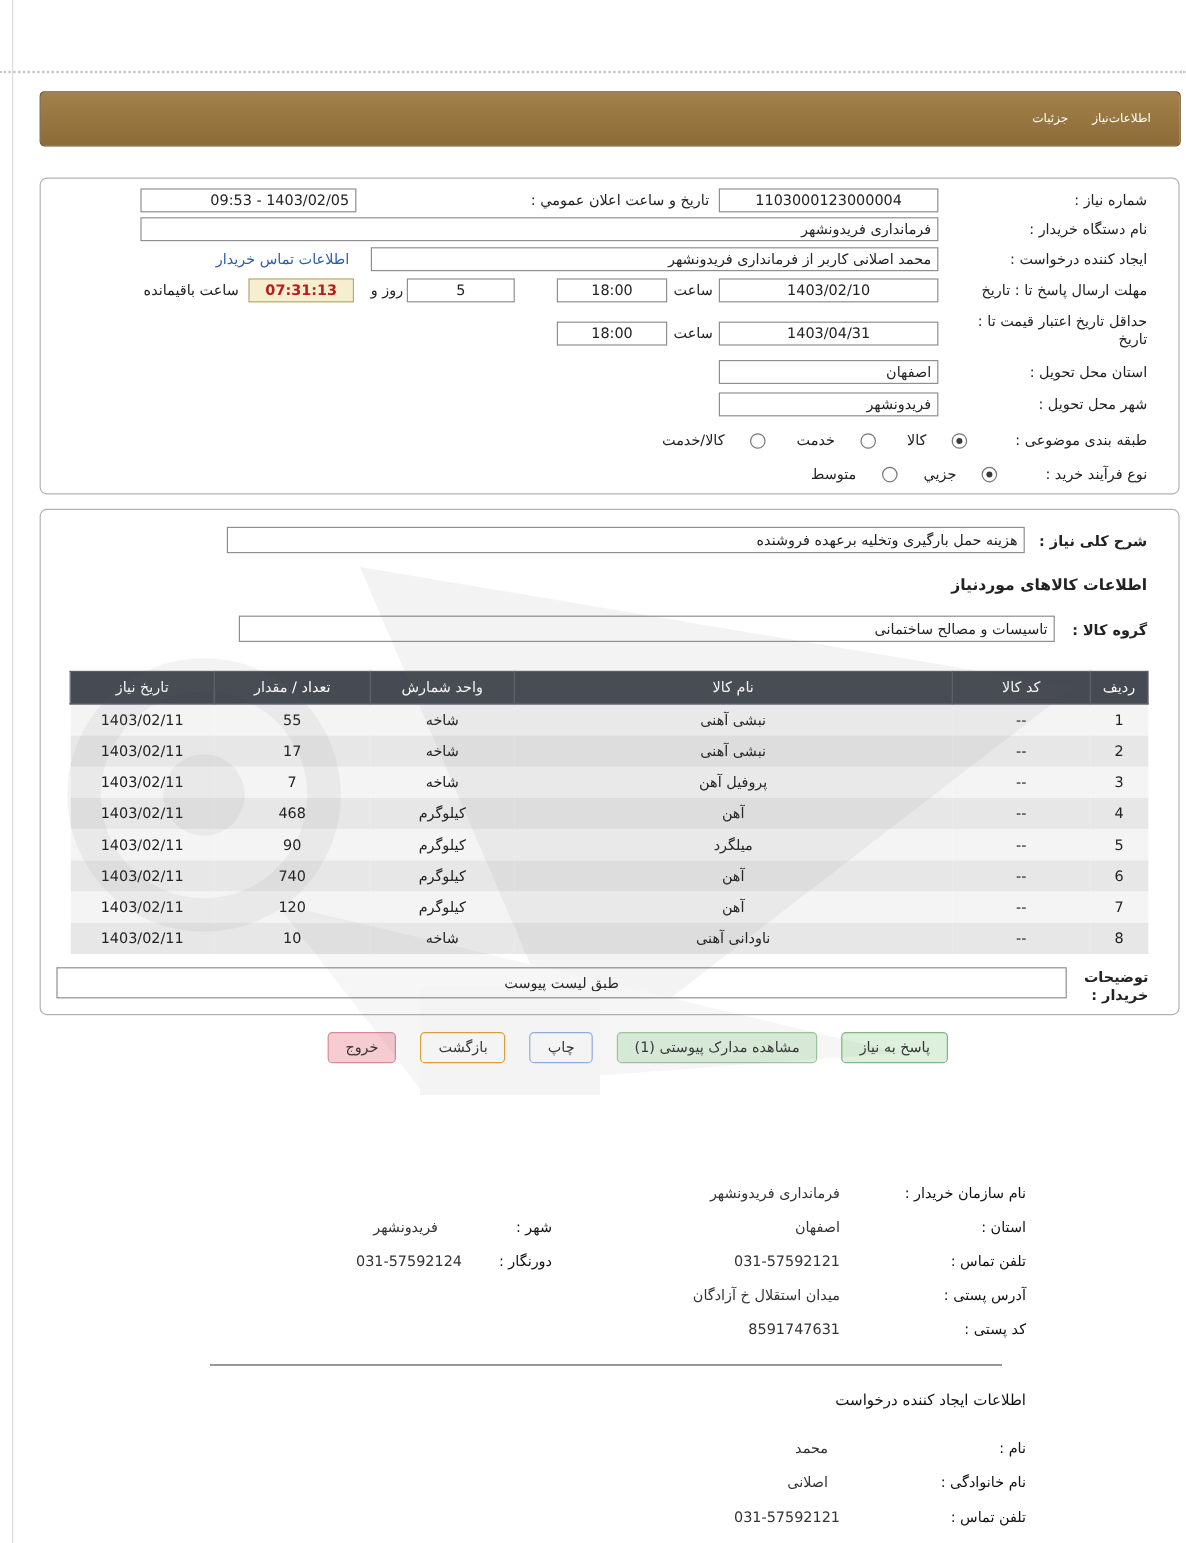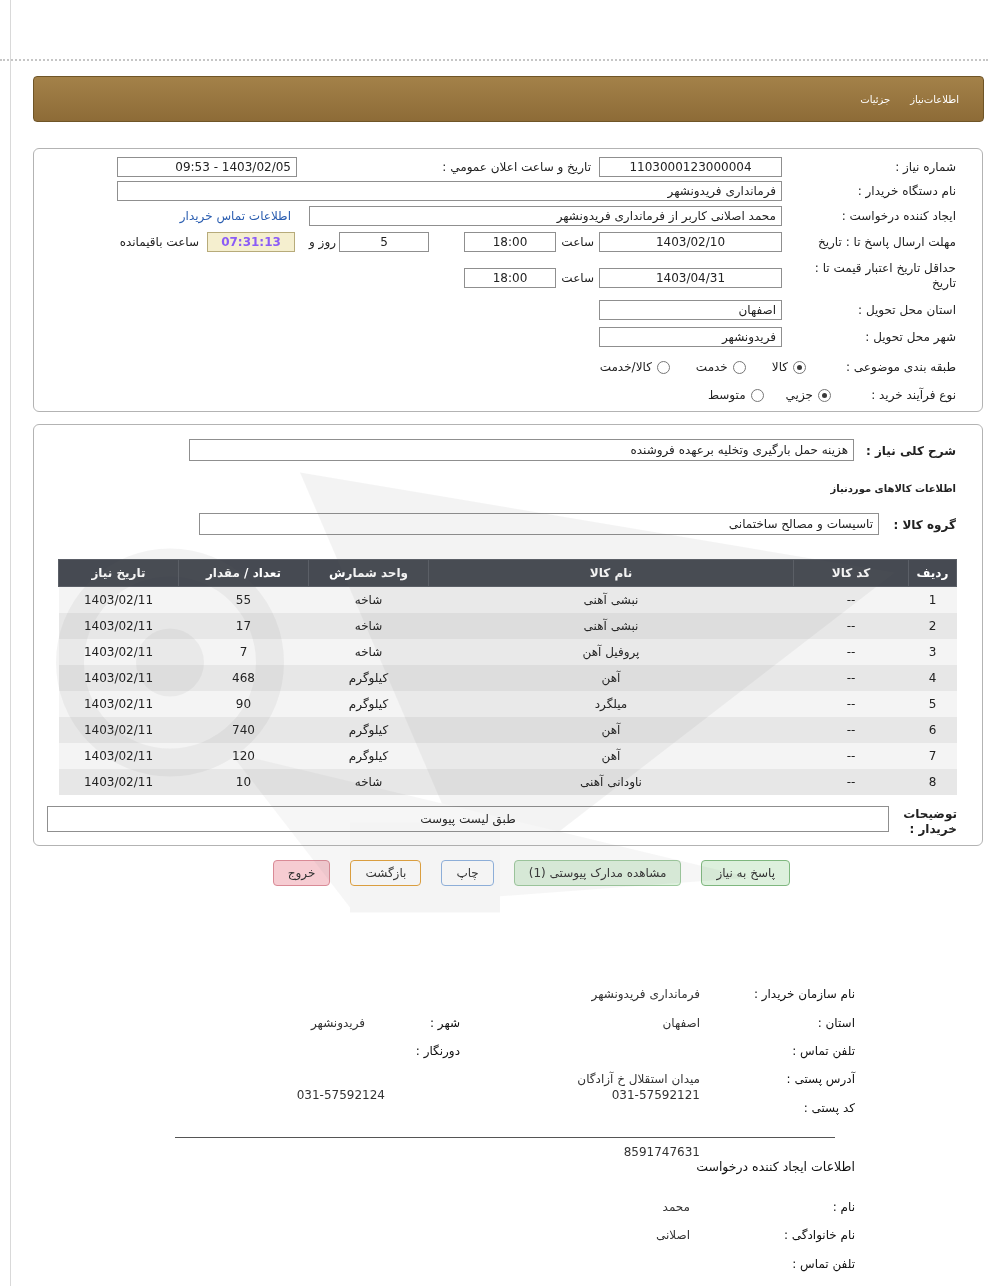--- a/index.html
+++ b/index.html
@@ -19,52 +19,52 @@
   .box1 { top:148px; height:264px; }
   .box2 { top:424px; height:422px; }
 
   .lbl { position:absolute; white-space:nowrap; line-height:20px; color:#222; font-size:12px; }
   .lbl.b { font-weight:bold; }
   .lbl.wrap { white-space:normal; line-height:15px; }
 
   .field { position:absolute; height:20px; border:1px solid #8f8f8f; background:#fff;
     font:12px "DejaVu Sans", sans-serif; padding:0 5px; color:#222; direction:rtl; }
   .field.c { text-align:center; }
-  .field.remaining { background:#f5efcf; border-color:#b7ab7a; color:#8b5cf6; font-weight:bold; text-align:center; direction:ltr; }
+  .field.remaining { background:#f5efcf; border-color:#b7ab7a; color:#b91c1c; font-weight:bold; text-align:center; direction:ltr; }
 
   .link { position:absolute; color:#2a5db0; line-height:20px; white-space:nowrap; cursor:pointer; font-size:12px; }
 
   .opts { position:absolute; display:flex; align-items:center; gap:26px; height:20px; }
-  .opt { display:inline-flex; align-items:flex-end; gap:5px; white-space:nowrap; }
+  .opt { display:inline-flex; align-items:flex-end; gap:21px; white-space:nowrap; }
   .radio { width:13px; height:13px; border:1px solid #777; border-radius:50%; background:#fff; position:relative; display:inline-block; flex:0 0 auto; }
   .radio.checked::after { content:""; position:absolute; top:3px; left:3px; right:3px; bottom:3px; border-radius:50%; background:#3a3a3a; }
   .checkbox { width:13px; height:13px; border:1px solid #777; background:#fff; display:inline-block; flex:0 0 auto; }
 
   .items-table { position:absolute; top:134px; right:25px; width:898px; border-collapse:collapse; table-layout:fixed; font-size:12px; }
-  .items-table th { background:#464a52; color:#fff; height:27px; font-weight:bold; border:1px solid #5b5f67; text-align:center; }
+  .items-table th { background:#464a52; color:#fff; height:27px; font-weight:normal; border:1px solid #5b5f67; text-align:center; }
   .items-table td { height:26px; text-align:center; color:#222; }
   .items-table tbody tr:nth-child(odd) td { background:#f4f4f4; }
   .items-table tbody tr:nth-child(even) td { background:#e7e7e7; }
 
   .buttons { position:absolute; top:860px; right:198px; display:flex; gap:20px; direction:rtl; }
   .btn { height:26px; border-radius:4px; padding:0 14px; display:flex; align-items:center;
     font:12px "DejaVu Sans", sans-serif; color:#333; cursor:pointer; white-space:nowrap; background:#fff; }
   .btn-respond { background:#ddf0dd; border:1px solid #7fb77f; }
   .btn-attach  { background:#ddf0dd; border:1px solid #9cc89c; }
   .btn-print   { background:#fff;    border:1px solid #8fb3e0; }
   .btn-back    { background:#fff;    border:1px solid #e3a23c; }
   .btn-exit    { background:#f6ccd2; border:1px solid #d98a96; }
 
   .section-bar { position:absolute; left:152px; width:712px; top:925px; height:31px;
     background:linear-gradient(#a38149,#8d6b37); border:1px solid #6f5527; border-radius:3px;
     color:#fff; font-weight:bold; font-size:13px; display:flex; align-items:center; justify-content:center; }
 
   .info-lbl { position:absolute; font-weight:normal; white-space:nowrap; line-height:18px; color:#111; }
   .info-val { position:absolute; white-space:nowrap; line-height:18px; color:#333; }
-  .ltrtxt { direction:ltr; unicode-bidi:embed;margin-top:44px; }
+  .ltrtxt { direction:ltr; unicode-bidi:embed; }
 
   .divider { position:absolute; top:1137px; left:175px; width:660px; border-top:1px solid #555; }
 
   .watermark { position:absolute; left:50px; top:425px; width:880px; height:515px; opacity:0.07; pointer-events:none; z-index:40; }
 </style>
 </head>
 <body>
 
 <div class="page">
 
@@ -139,21 +139,21 @@
         <span>متوسط</span>
       </span>
     </div>
   </div>
 
   <div class="box box2">
 
     <span class="lbl b" style="top:16px;right:26px">شرح کلی نیاز :</span>
     <input class="field" style="top: 14px; right: 128px; width: 665px; height: 22px;" readonly="" value="هزینه حمل بارگیری وتخلیه برعهده فروشنده">
 
-    <span class="lbl b" style="top:54px;right:26px;font-size:10px">اطلاعات کالاهای موردنیاز</span>
+    <span class="lbl b" style="top:54px;right:26px;font-size:13px">اطلاعات کالاهای موردنیاز</span>
 
     <span class="lbl b" style="top:90px;right:26px">گروه کالا :</span>
     <input class="field" style="top: 88px; right: 103px; width: 680px; height: 22px;" readonly="" value="تاسیسات و مصالح ساختمانی">
 
     <table class="items-table">
       <colgroup>
         <col style="width:48px">
           <col style="width:115px">
           <col style="width:365px">
         <col style="width:120px">

